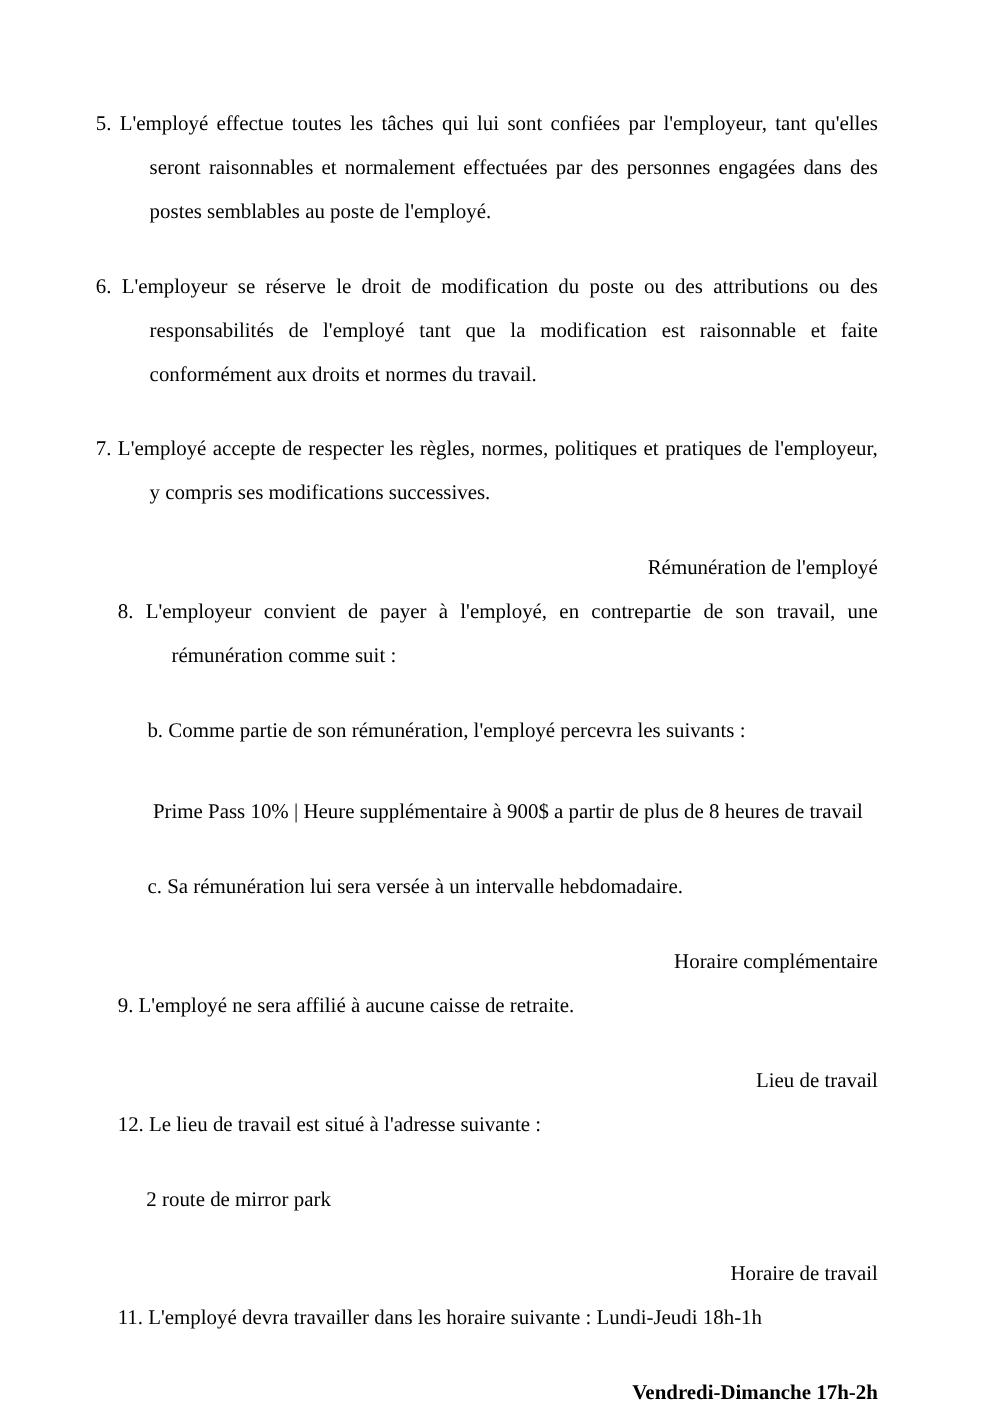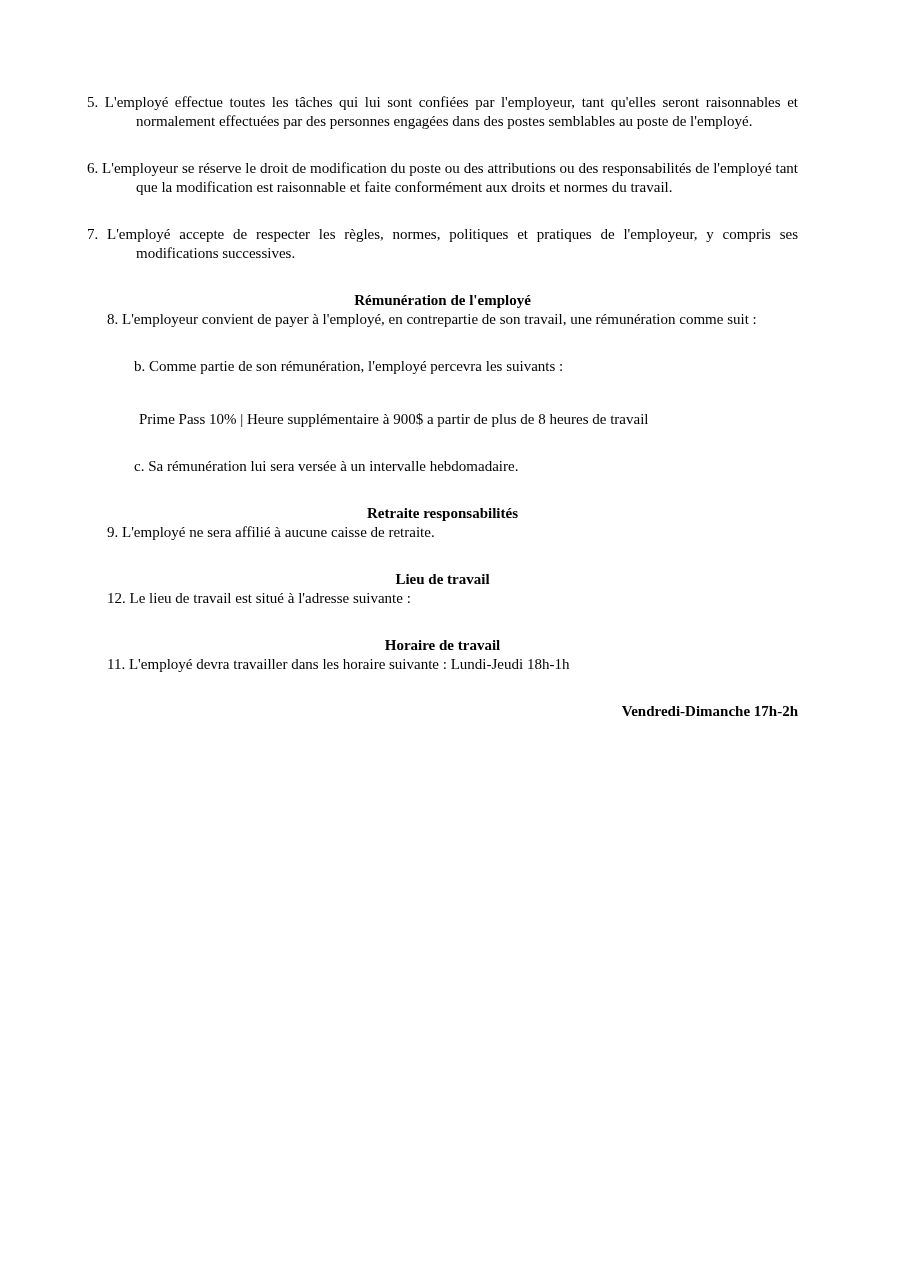--- a/index.html
+++ b/index.html
@@ -13,29 +13,29 @@
       font-family: "Liberation Serif", "DejaVu Serif", serif;
       color: #000000;
     }
     .content {
       position: absolute;
       top: 93px;
       left: 87px;
       width: 711px;
     }
     .block {
-      font-size: 15px;
-      line-height: 19px;
+      font-size: 19px;
+      line-height: 40px;
       margin-top: 28px;
       text-align: justify;
       white-space: normal;
     }
     .block:first-child { margin-top: 0; }
     
-    .heading { font-weight: bold; text-align: center; }
+    .heading { font-weight: normal; text-align: right; }
     .heading + .numbered { margin-top: 0; margin-left: 20px; }
     
     .numbered { padding-left: 49px; text-indent: -49px; }
     
     .sub { padding-left: 47px; text-align: left; }
     
     .subnote { padding-left: 52px; text-align: left; margin-top: 34px; }
     
     .indented { padding-left: 46px; text-align: left; }
     
@@ -47,21 +47,22 @@
 <div class="page">
   <div class="content">
       <p class="block numbered">5. L'employé effectue toutes les tâches qui lui sont confiées par l'employeur, tant qu'elles seront raisonnables et normalement effectuées par des personnes engagées dans des postes semblables au poste de l'employé.</p>
       <p class="block numbered">6. L'employeur se réserve le droit de modification du poste ou des attributions ou des responsabilités de l'employé tant que la modification est raisonnable et faite conformément aux droits et normes du travail.</p>
       <p class="block numbered">7. L'employé accepte de respecter les règles, normes, politiques et pratiques de l'employeur, y compris ses modifications successives.</p>
       <p class="block heading">Rémunération de l'employé</p>
       <p class="block numbered">8. L'employeur convient de payer à l'employé, en contrepartie de son travail, une rémunération comme suit :</p>
       <p class="block sub">b. Comme partie de son rémunération, l'employé percevra les suivants :</p>
       <p class="block subnote">Prime Pass 10% | Heure supplémentaire à 900$ a partir de plus de 8 heures de travail</p>
       <p class="block sub">c. Sa rémunération lui sera versée à un intervalle hebdomadaire.</p>
-      <p class="block heading">Retraite responsabilités</p>
+      <p class="block heading">Horaire complémentaire</p>
       <p class="block numbered">9. L'employé ne sera affilié à aucune caisse de retraite.</p>
       <p class="block heading">Lieu de travail</p>
       <p class="block numbered">12. Le lieu de travail est situé à l'adresse suivante :</p>
+      <p class="block indented">2 route de mirror park</p>
       <p class="block heading">Horaire de travail</p>
       <p class="block numbered">11. L'employé devra travailler dans les horaire suivante : Lundi-Jeudi 18h-1h</p>
       <p class="block plain">Vendredi-Dimanche 17h-2h</p>
     </div>
 </div>
 
 </body></html>

